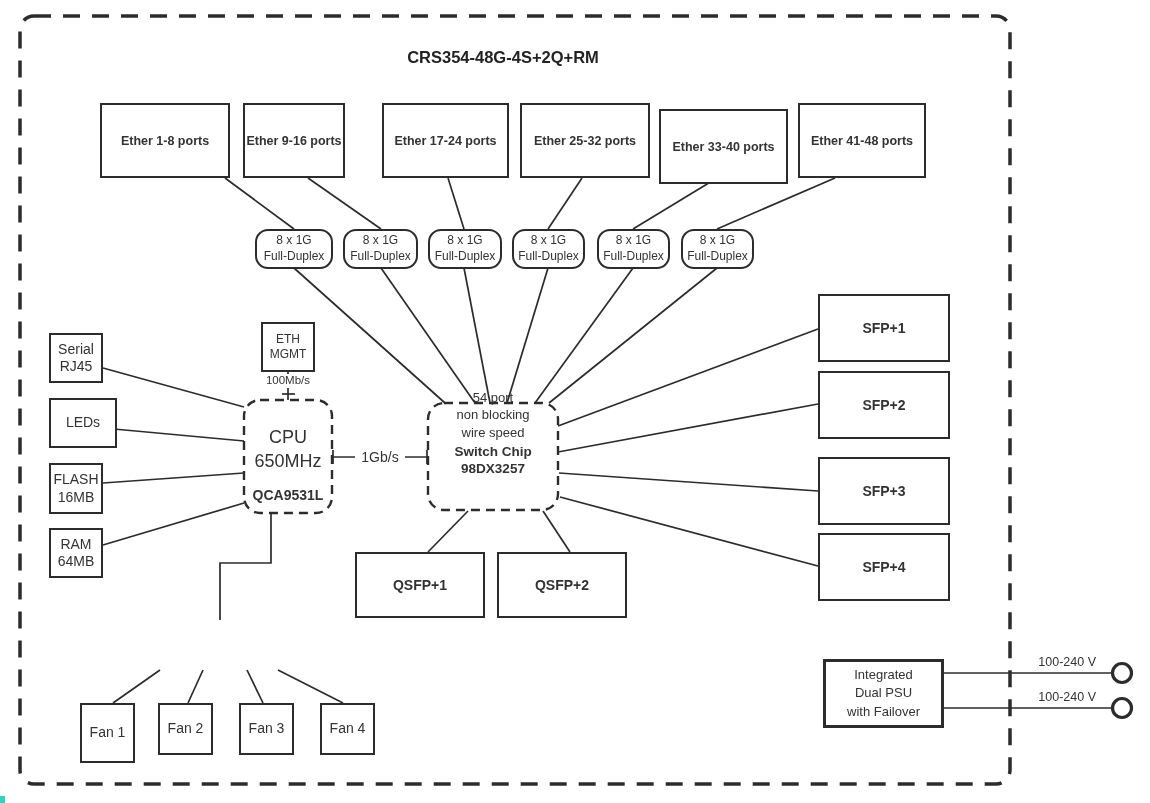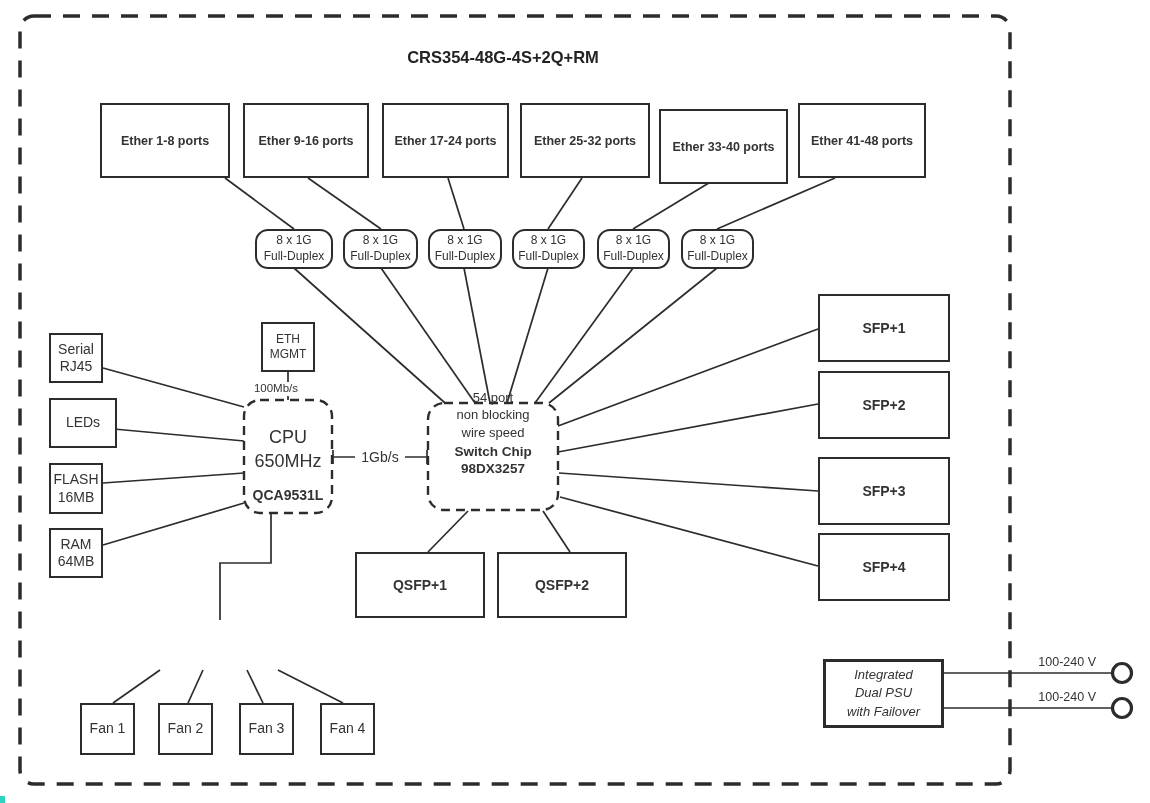--- a/index.html
+++ b/index.html
@@ -98,21 +98,21 @@
       <circle cx="1122" cy="673" r="9.5"></circle>
       <circle cx="1122" cy="708" r="9.5"></circle>
     </g>
   </svg>
 
   <div class="title">CRS354-48G-4S+2Q+RM</div>
 
   <div class="node ether" style="left:100px;top:103px;width:130px;height:75px;">
       <span>Ether 1-8 ports</span>
     </div>
-  <div class="node ether" style="left:243px;top:103px;width:126px;height:75px;">
+  <div class="node ether" style="left:243px;top:103px;width:102px;height:75px;">
       <span>Ether 9-16 ports</span>
     </div>
   <div class="node ether" style="left:382px;top:103px;width:127px;height:75px;">
       <span>Ether 17-24 ports</span>
     </div>
   <div class="node ether" style="left:520px;top:103px;width:130px;height:75px;">
       <span>Ether 25-32 ports</span>
     </div>
   <div class="node ether" style="left:659px;top:109px;width:129px;height:75px;">
       <span>Ether 33-40 ports</span>
@@ -159,21 +159,21 @@
     </div>
   <div class="node smallbox" style="left:49px;top:528px;width:54px;height:50px;">
       <span class="ml">RAM
 64MB</span>
     </div>
 
   <div class="node smallbox" style="left:261px;top:322px;width:54px;height:50px;font-size:12px;">
       <span class="ml">ETH
 MGMT</span>
     </div>
-  <div class="floatlbl" style="left:248px;top:374px;width:56px;font-size:11.5px;margin-top:8px;">100Mb/s</div>
+  <div class="floatlbl" style="left:260px;top:374px;width:56px;font-size:11.5px;">100Mb/s</div>
 
   <div class="dashedtxt" style="left:244px;top:400px;width:88px;height:113px;">
     <span class="ml cpu-desc">CPU
 650MHz</span>
     <span class="ml cpu-chip">QCA9531L</span>
   </div>
 
   <div class="floatlbl" style="left:355px;top:449px;width:50px;font-size:14px;">1Gb/s</div>
 
   <div class="dashedtxt" style="left:428px;top:380px;width:130px;height:107px;justify-content:center;">
@@ -197,34 +197,34 @@
       <span>SFP+4</span>
     </div>
 
   <div class="node sfp" style="left:355px;top:552px;width:130px;height:66px;">
       <span>QSFP+1</span>
     </div>
   <div class="node sfp" style="left:497px;top:552px;width:130px;height:66px;">
       <span>QSFP+2</span>
     </div>
 
-  <div class="node smallbox" style="left:80px;top:703px;width:55px;height:52px;">
+  <div class="node smallbox" style="left:80px;top:703px;width:55px;height:60px;">
       <span>Fan 1</span>
     </div>
   <div class="node smallbox" style="left:158px;top:703px;width:55px;height:52px;">
       <span>Fan 2</span>
     </div>
   <div class="node smallbox" style="left:239px;top:703px;width:55px;height:52px;">
       <span>Fan 3</span>
     </div>
   <div class="node smallbox" style="left:320px;top:703px;width:55px;height:52px;">
       <span>Fan 4</span>
     </div>
 
-  <div class="node smallbox psu-box" style="left:823px;top:659px;width:121px;height:69px;font-style:italic;">
+  <div class="node smallbox psu-box" style="left:823px;top:659px;width:121px;height:69px;">
       <span class="ml">Integrated
 Dual PSU
 with Failover</span>
     </div>
   <div class="voltlbl" style="left:1018px;top:655px;width:78px;">100-240 V</div>
   <div class="voltlbl" style="left:1018px;top:690px;width:78px;">100-240 V</div>
 
   <div class="artifact"></div>
 </div>
 

